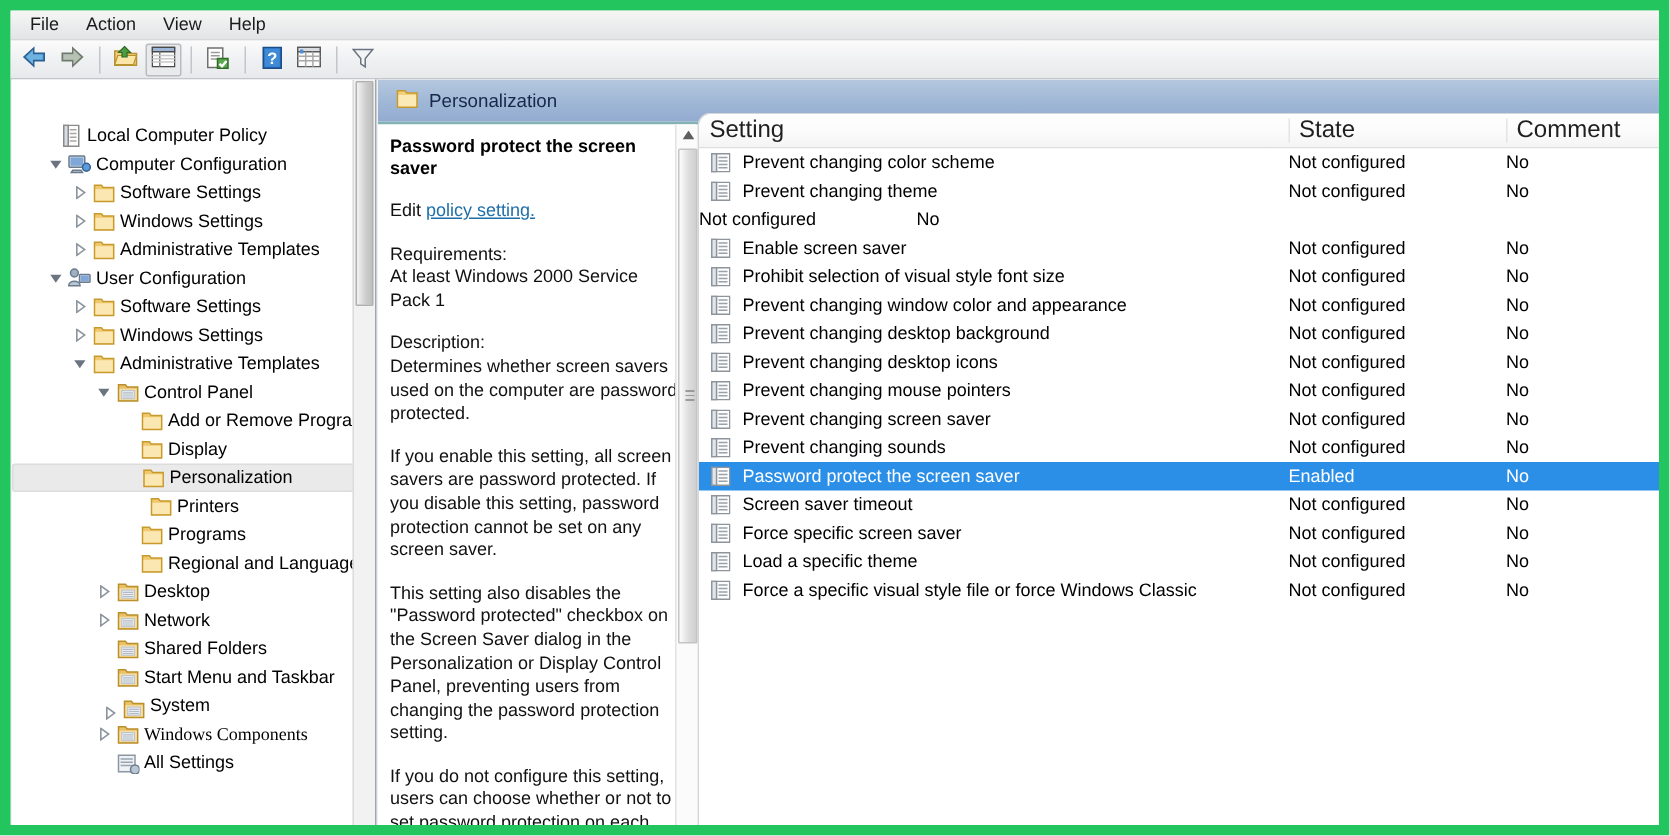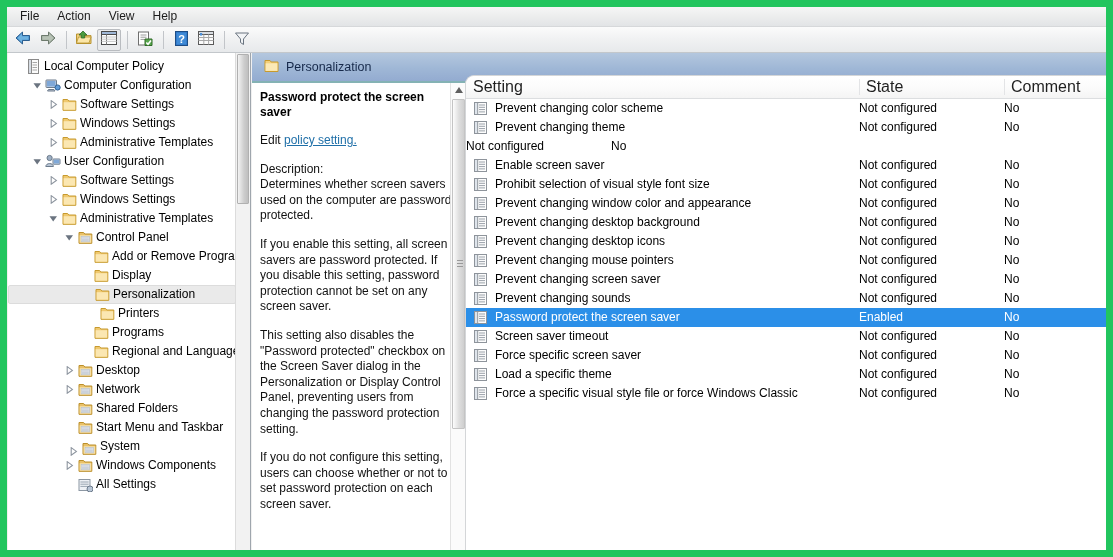--- a/index.html
+++ b/index.html
@@ -351,21 +351,21 @@
       <span>
         <svg width="16" height="15" viewBox="0 0 16 15">
           <path d="M1.5 2 L14.5 2 L9.5 8 L9.5 13.5 L6.5 11.5 L6.5 8 Z" fill="#f2f4f6" stroke="#6a7480" stroke-width="1"></path>
         </svg>
       </span>
     </div>
   </div>
 
   <div class="leftpane">
     <div class="tree" id="tree-root">
-        <div class="tnode" style="padding-left: 2px;">
+        <div class="tnode" style="padding-left: 16px; margin-top: 24px;">
           <span class="twist"></span>
           <span class="ticon">
             <svg width="15" height="15" viewBox="0 0 15 15">
               <rect x="2.5" y="0.5" width="10" height="14" fill="#fbfbfb" stroke="#8a8a8a"></rect>
               <rect x="2.5" y="0.5" width="3" height="14" fill="#d7dde4" stroke="#8a8a8a"></rect>
               <line x1="6.5" y1="3.5" x2="11" y2="3.5" stroke="#a7a7a7"></line>
               <line x1="6.5" y1="6" x2="11" y2="6" stroke="#a7a7a7"></line>
               <line x1="6.5" y1="8.5" x2="11" y2="8.5" stroke="#a7a7a7"></line>
               <line x1="6.5" y1="11" x2="11" y2="11" stroke="#a7a7a7"></line>
             </svg>
@@ -641,21 +641,21 @@
               <path d="M1 1.5 L5.6 1.5 L6.8 3 L13.8 3 L13.8 12.3 L1 12.3 Z" fill="#e9c169" stroke="#bb8f2a"></path>
               <path d="M1.6 4.2 L13.2 4.2 L13.2 11.7 L1.6 11.7 Z" fill="#f6dfa6"></path>
               <rect x="3.2" y="5.4" width="8.4" height="5.4" fill="#eaeef3" stroke="#b9c2cc" stroke-width="0.7"></rect>
               <line x1="4" y1="6.9" x2="10.8" y2="6.9" stroke="#b3bcc6" stroke-width="0.7"></line>
               <line x1="4" y1="8.3" x2="10.8" y2="8.3" stroke="#b3bcc6" stroke-width="0.7"></line>
               <line x1="4" y1="9.7" x2="10.8" y2="9.7" stroke="#b3bcc6" stroke-width="0.7"></line>
             </svg>
           </span>
           <span class="tlabel">System</span>
         </div>
-        <div class="tnode" style="padding-left: 54px;">
+        <div class="tnode" style="padding-left: 54px; font-family: Liberation Serif, serif;">
           <span class="twist">
             <svg width="9" height="9" viewBox="0 0 9 9">
               <path d="M2.2 0.6 L7.4 4.4 L2.2 8.2 Z" fill="none" stroke="#8d959f" stroke-width="1.1"></path>
             </svg>
           </span>
           <span class="ticon">
             <svg width="15" height="14" viewBox="0 0 15 14">
               <path d="M1 1.5 L5.6 1.5 L6.8 3 L13.8 3 L13.8 12.3 L1 12.3 Z" fill="#e9c169" stroke="#bb8f2a"></path>
               <path d="M1.6 4.2 L13.2 4.2 L13.2 11.7 L1.6 11.7 Z" fill="#f6dfa6"></path>
               <rect x="3.2" y="5.4" width="8.4" height="5.4" fill="#eaeef3" stroke="#b9c2cc" stroke-width="0.7"></rect>
@@ -697,20 +697,24 @@
         </span>
         <span class="hdr-title">Personalization</span>
       </div>
     </div>
 
     <div class="midpane">
       <div class="mid-title">Password protect the screen saver</div>
       <div class="mid-body">
         <p>
           <span>Edit </span><span class="policy-link">policy setting.</span>
+        </p>
+        <p>
+          <span>Requirements:</span><br>
+          <span>At least Windows 2000 Service Pack 1</span>
         </p>
         <p>
           <span>Description:</span><br>
           <span>Determines whether screen savers used on the computer are password protected.</span>
         </p>
         <p>If you enable this setting, all screen savers are password protected. If you disable this setting, password protection cannot be set on any screen saver.</p>
         <p>This setting also disables the "Password protected" checkbox on the Screen Saver dialog in the Personalization or Display Control Panel, preventing users from changing the password protection setting.</p>
         <p>If you do not configure this setting, users can choose whether or not to set password protection on each screen saver.</p>
       </div>
     </div>

